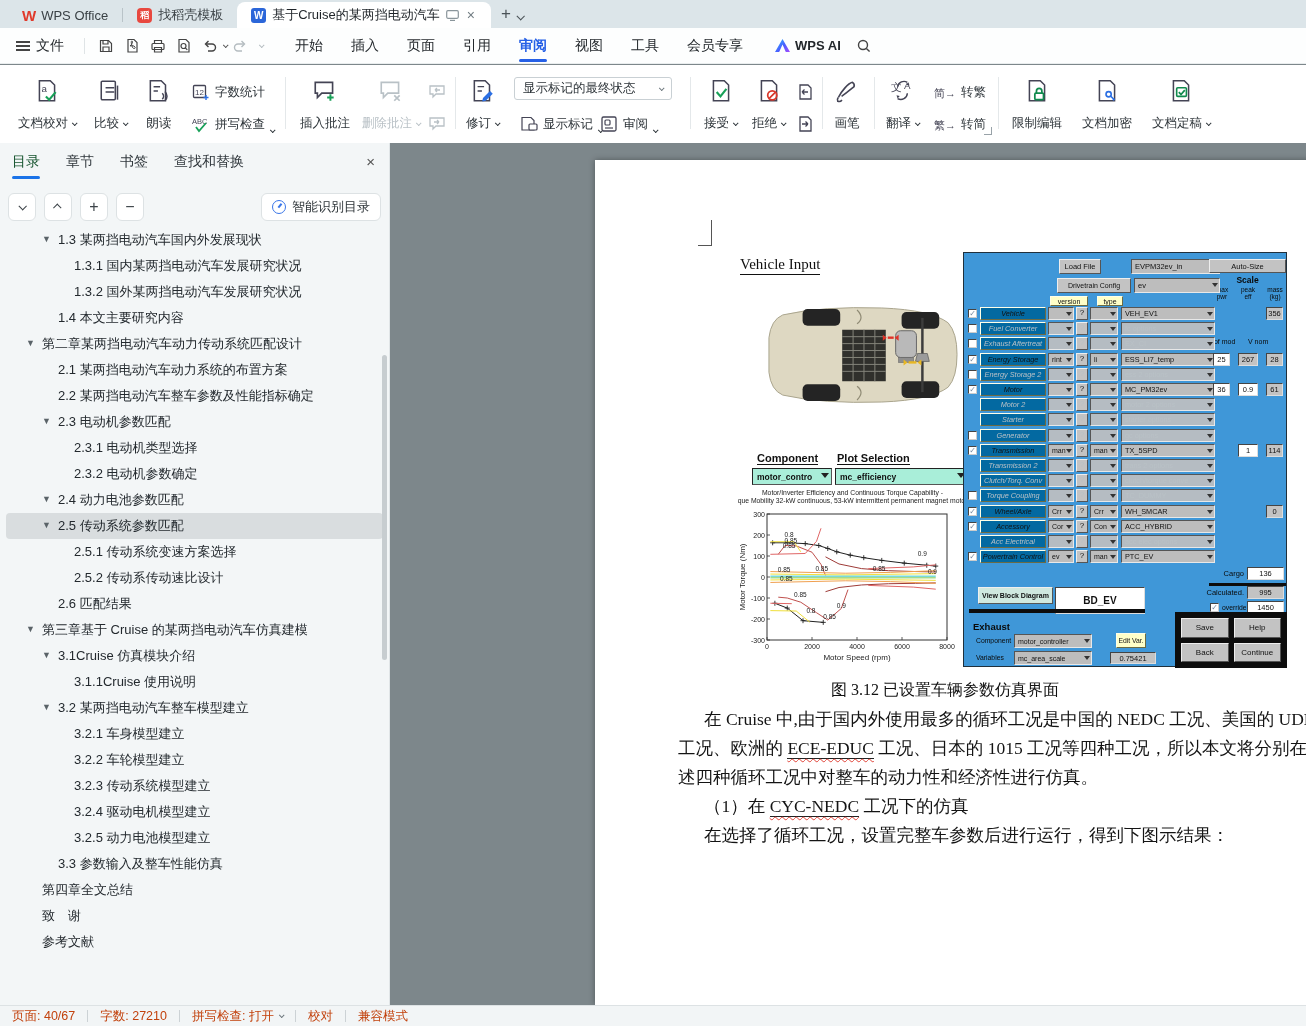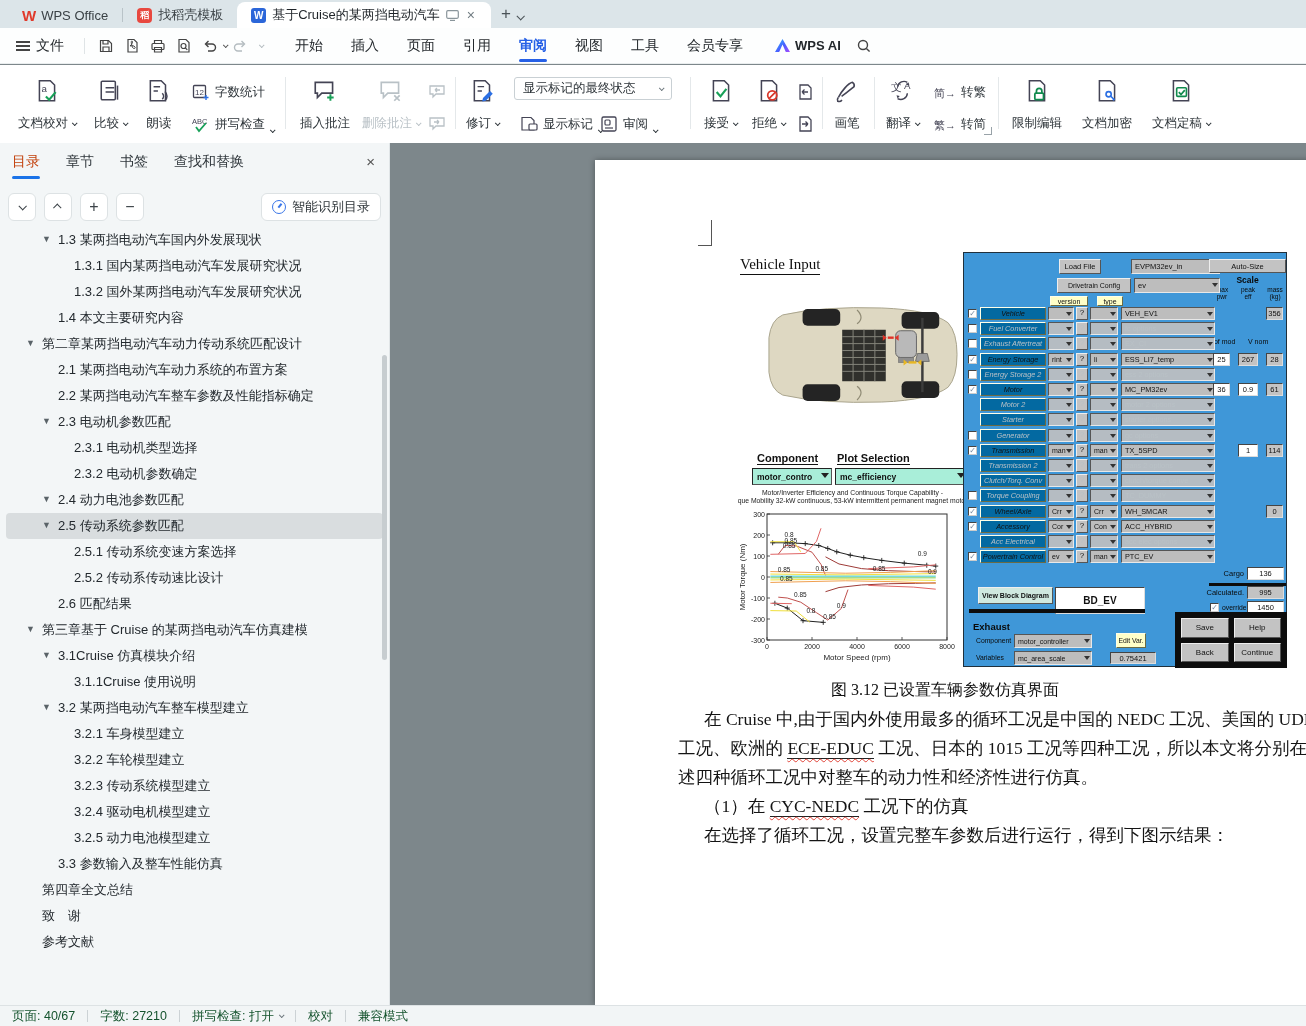--- a/index.html
+++ b/index.html
@@ -49,21 +49,21 @@
   .ric svg { width:26px; height:26px; }
   .rsm svg { width:18px; height:18px; }
   .rcombo { position:absolute; left:514px; top:12px; width:158px; height:23px; border:1px solid #c9d0d4; border-radius:3px; display:flex; align-items:center; justify-content:space-between; padding:0 8px; font-size:12.5px; color:#2c3338; background:#fff; }
   .cornerarr { position:absolute; left:984px; top:62px; width:8px; height:8px; border-right:1.5px solid #98a2a8; border-bottom:1.5px solid #98a2a8; }
 
   
   .content { position:absolute; left:0; top:143px; width:100%; height:862px; }
   .sidebar { position:absolute; left:0; top:0; width:390px; height:100%; background:#f3f6f7; border-right:1px solid #e0e5e7; }
   .stabs { position:absolute; left:12px; top:10px; display:flex; gap:26px; font-size:14px; color:#30373c; }
   .stab { position:relative; padding-bottom:8px; }
-  .stab.active { color:#c2410c; }
+  .stab.active { color:#14532d; }
   .stab.active::after { content:""; position:absolute; left:0; right:0; bottom:0; height:3px; background:#1a73e8; border-radius:2px; }
   .sclose { position:absolute; right:14px; top:10px; color:#555; font-size:15px; }
   .stools { position:absolute; left:8px; top:50px; right:8px; height:30px; }
   .sqbtn { position:absolute; top:0; width:28px; height:28px; background:#fff; border:1px solid #dde2e4; border-radius:6px; display:flex; align-items:center; justify-content:center; color:#3c4348; }
   .smartbtn { position:absolute; right:0; top:0; height:28px; background:#fff; border:1px solid #dde2e4; border-radius:6px; display:flex; align-items:center; gap:6px; padding:0 10px; font-size:13px; color:#2e3539; }
   .gauge { width:14px; height:14px; border:1.5px solid #3a76e8; border-radius:50%; position:relative; }
   .gauge::after { content:""; position:absolute; left:6px; top:2px; width:1.5px; height:5px; background:#3a76e8; transform:rotate(40deg); }
   .toclist { position:absolute; left:0; top:84px; right:0; }
   .toc-row { height:26px; display:flex; align-items:center; font-size:13px; color:#23292e; position:relative; border-radius:4px; margin:0 6px; }
   .toc-row.sel { background:#d9dddf; }
@@ -116,21 +116,21 @@
   .pq.dis { color:#9aa5ad; }
   .pnum { position:absolute; border:1px solid; border-color:#444 #ddd #ddd #444; background:#c3c3c3; display:flex; align-items:center; justify-content:center; font-size:7.5px; color:#111; }
   .pnum.white { background:#fff; }
   .pnum.c1 { left:249px; width:17px; } .pnum.c2 { left:274px; width:20px; } .pnum.c3 { left:302px; width:17px; }
   .advlbl { position:absolute; color:#0a0a0a; white-space:nowrap; }
   .blackbar { position:absolute; background:#0d0d0d; }
   .btngrid { position:absolute; left:211px; top:359px; width:112px; height:56px; background:#0d0d0d; padding:6px; display:grid; grid-template-columns:1fr 1fr; gap:5px; }
   .btngrid .bevel { font-size:8px; }
 
   
-  .statusbar { position:absolute; left:0; top:1005px; width:100%; height:21px; background:#f2f5f6; border-top:1px solid #dde2e4; display:flex; align-items:center; font-size:12.5px; color:#14532d; }
+  .statusbar { position:absolute; left:0; top:1005px; width:100%; height:21px; background:#f2f5f6; border-top:1px solid #dde2e4; display:flex; align-items:center; font-size:12.5px; color:#c2410c; }
   .sbitem { display:flex; align-items:center; gap:5px; padding:0 12px; }
   .sbsep { width:1px; height:12px; background:#ccd2d5; }
 </style>
 </head>
 <body>
 
 <div id="app">
 
   <div class="titlebar">
     <div class="ttab home">

